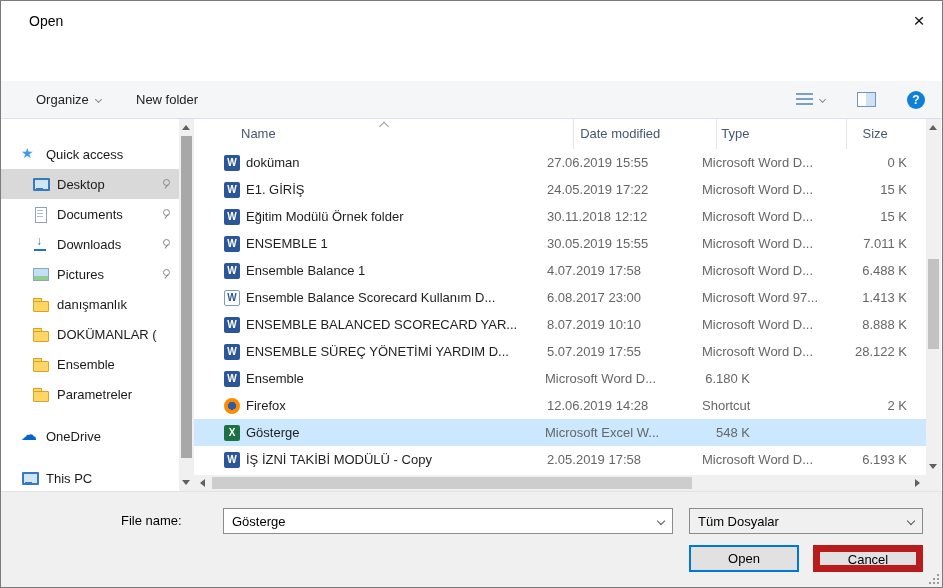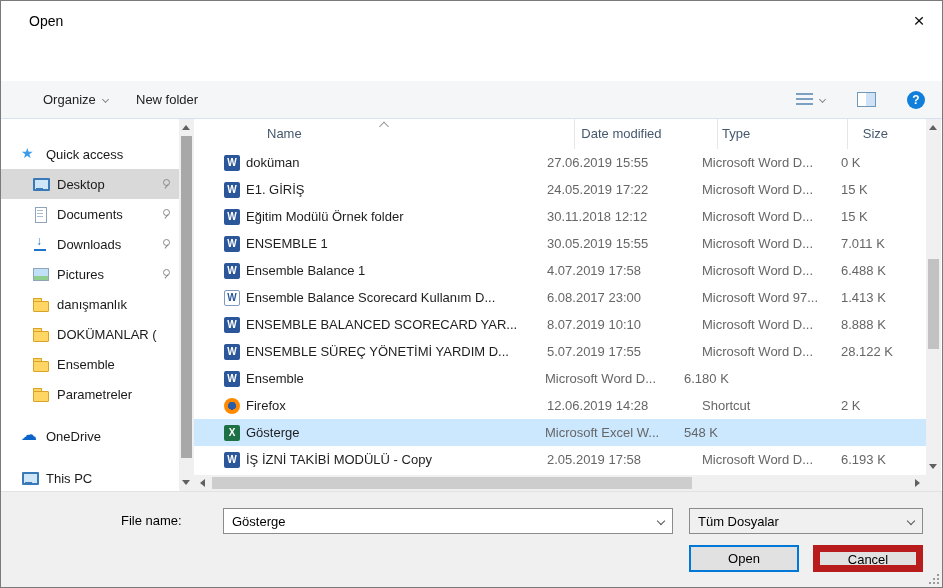--- a/index.html
+++ b/index.html
@@ -55,33 +55,33 @@
   .si.folder::before{content:"";position:absolute;left:1px;top:2px;width:7px;height:4px;background:#ffd664;border:1px solid #d8a326;border-bottom:none;border-radius:1px 1px 0 0}
   .si.folder::after{content:"";position:absolute;left:1px;top:5px;width:14px;height:9px;background:#ffd664;border:1px solid #d8a326;border-radius:1px}
   .si.cloud::before{content:"☁";position:absolute;left:0;top:-1px;color:#0a64c8;font-size:16px;line-height:16px}
   .pin{width:10px;height:12px;position:relative;margin-left:auto;margin-right:7px;flex:none}
   .pin::before{content:"";position:absolute;right:2px;top:1px;width:5px;height:5px;border:1px solid #8a8a8a;border-radius:50%}
   .pin::after{content:"";position:absolute;right:5px;top:6px;width:1px;height:5px;background:#8a8a8a;transform:rotate(40deg)}
 
   
   .listheader{position:absolute;left:193px;top:118px;width:732px;height:30px;background:#fff;display:flex}
   .hcell{position:relative;line-height:29px;color:#45586d;border-right:1px solid #e6e6e6;white-space:nowrap;overflow:hidden}
-  .hc-name{width:414px;padding-left:73px}
+  .hc-name{width:414px;padding-left:47px}
   .hc-date{width:157px;padding-left:6px}
   .hc-type{width:143px;padding-left:4px}
   .hc-size{width:85px;padding-left:15px;border-right:none}
   .sortcaret{position:absolute;left:50%;top:4px;width:7px;height:7px;border-left:1px solid #9a9a9a;border-top:1px solid #9a9a9a;transform:translateX(-50%) rotate(45deg)}
   .rows{position:absolute;left:193px;top:148px;width:732px;height:324px;overflow:hidden}
   .row{display:flex;align-items:center;height:27px;cursor:default}
   .row.sel{background:#cce8ff}
   .cell{white-space:nowrap;overflow:hidden}
   .c-name{width:347px;display:flex;align-items:center;gap:6px;padding-left:30px;color:#1e1e1e}
   .c-date{width:157px;padding-left:6px;color:#666}
   .c-type{width:143px;padding-left:4px;color:#666}
-  .c-size{width:85px;padding-right:19px;text-align:left;color:#666}
+  .c-size{width:85px;padding-right:19px;text-align:right;color:#666}
   .fi{width:16px;height:16px;flex:none;display:flex;align-items:center;justify-content:center;font-weight:bold;font-size:10px;border-radius:2px}
   .fi.word{background:#2b579a;color:#fff}
   .fi.word97{background:#fff;border:1px solid #7f9cc0;color:#2b579a}
   .fi.excel{background:#1e7145;color:#fff}
   .fi.firefox{border-radius:50%;background:radial-gradient(circle at 50% 48%,#2a5da8 0 34%,#ff8a00 36% 80%,#e55b00 100%)}
 
   
   .sbar{background:#f0f0f0}
   .sb-side{position:absolute;left:178px;top:118px;width:15px;height:372px}
   .sb-right{position:absolute;left:925px;top:118px;width:15px;height:356px}
@@ -138,21 +138,21 @@
     </div>
     <button class="refreshbtn">↻</button>
 
     <div class="searchbox">
       <input type="text" placeholder="Search Desktop" style="">
       <span class="mag"></span>
     </div>
   </div>
 
   <div class="toolbar"></div>
-  <button class="tbtn" style="left:42px">
+  <button class="tbtn" style="left:35px">
     <span>Organize</span>
     <span class="chev sm"></span>
   </button>
   <button class="tbtn" style="left:135px">
     <span>New folder</span>
   </button>
   <button class="tbtn" style="left:795px">
     <span class="icon-details"></span>
     <span class="chev sm"></span>
   </button>

